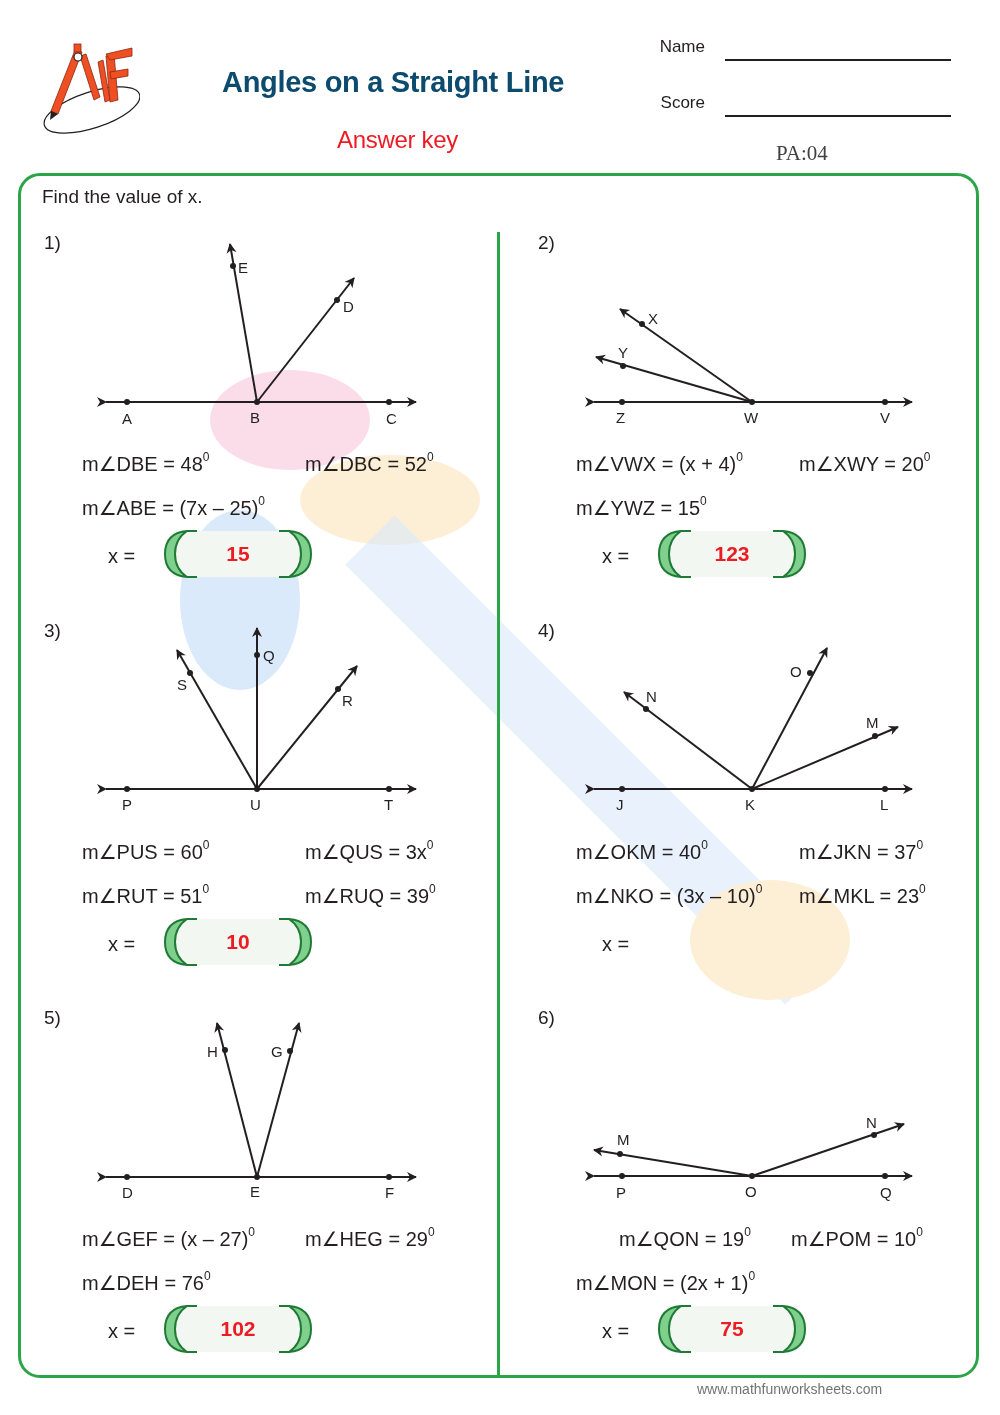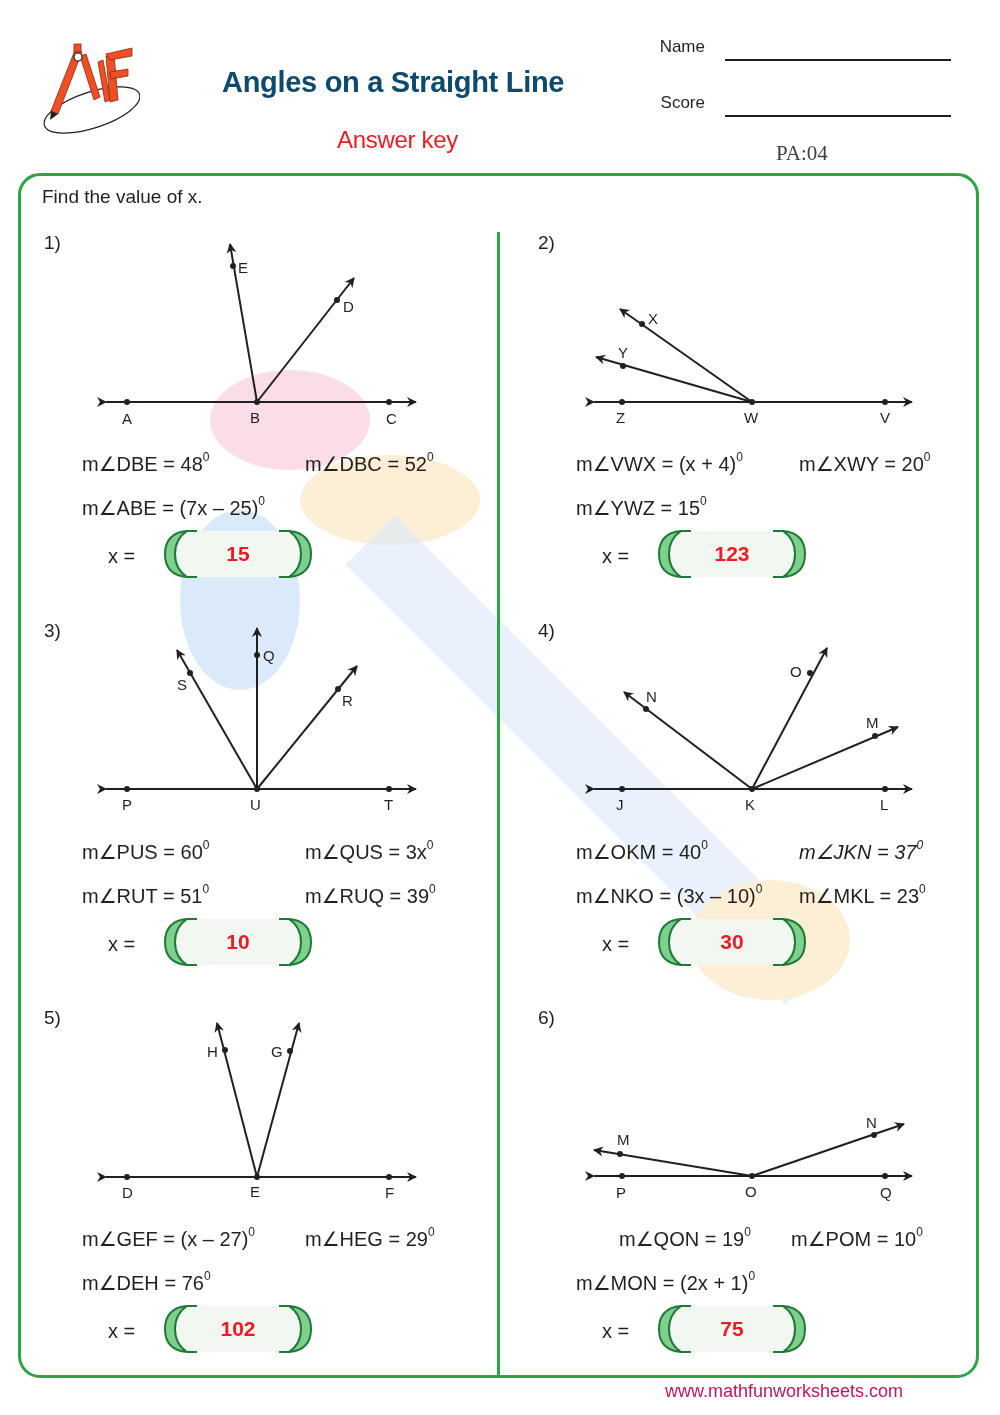--- a/index.html
+++ b/index.html
@@ -22,21 +22,21 @@
   .problem { position: absolute; width: 470px; height: 388px; }
   .pnum { position: absolute; left: 24px; top: 0; font-size: 19px; font-family: "Liberation Sans", sans-serif; }
   .diagram { position: absolute; left: 0; top: 0; width: 470px; height: 200px; }
   .eq { position: absolute; font-size: 20px; font-family: "Liberation Sans", sans-serif; white-space: nowrap; }
   .eq sup { font-size: 12px; position: relative; top: -2px; }
   .x-label { position: absolute; left: 88px; top: 313px; font-size: 20px; font-family: "Liberation Sans", sans-serif; }
   .answer-box { position: absolute; left: 143px; top: 297px; width: 150px; height: 50px; }
   .answer-box svg { position: absolute; left: 0; top: 0; }
   .answer-value { position: absolute; left: 0; top: 0; width: 150px; height: 50px; line-height: 50px; text-align: center; font-size: 21px; font-weight: bold; color: #ed1c24; font-family: "Liberation Sans", sans-serif; }
 
-  .footer { position: absolute; left: 665px; top: 1381px; font-size: 18px; color: #be185d; font-family: "Liberation Sans", sans-serif; }
+  .footer { position: absolute; left: 697px; top: 1381px; font-size: 14px; color: #737373; font-family: "Liberation Sans", sans-serif; }
 
   .watermark { position: absolute; left: 170px; top: 340px; width: 720px; height: 700px; pointer-events: none; opacity: 0.18; }
 </style>
 </head>
 <body>
 
 <svg class="watermark" viewBox="0 0 720 700">
   <ellipse cx="120" cy="80" rx="80" ry="50" fill="#e84a8a"></ellipse>
   <ellipse cx="220" cy="160" rx="90" ry="45" fill="#f6a623"></ellipse>
   <ellipse cx="70" cy="260" rx="60" ry="90" fill="#3a8ee6"></ellipse>
@@ -205,36 +205,24 @@
       <circle cx="296" cy="53" r="3" fill="#231f20"></circle>
       <circle cx="361" cy="116" r="3" fill="#231f20"></circle>
     <text x="102" y="190" font-size="15" font-family="Liberation Sans, sans-serif" fill="#231f20">J</text>
     <text x="231" y="190" font-size="15" font-family="Liberation Sans, sans-serif" fill="#231f20">K</text>
     <text x="366" y="190" font-size="15" font-family="Liberation Sans, sans-serif" fill="#231f20">L</text>
     <text x="132" y="82" font-size="15" font-family="Liberation Sans, sans-serif" fill="#231f20">N</text>
     <text x="276" y="57" font-size="15" font-family="Liberation Sans, sans-serif" fill="#231f20">O</text>
     <text x="352" y="108" font-size="15" font-family="Liberation Sans, sans-serif" fill="#231f20">M</text>
   </svg>
   <div class="eq" style="left:62px; top:220px;"><span>m∠OKM</span> = <span>40</span><sup>0</sup></div>
-  <div class="eq" style="left:285px; top:220px;font-style:italic;"><span>m∠JKN</span> = <span>37</span><sup>0</sup></div>
+  <div class="eq" style="left:285px; top:220px;"><span>m∠JKN</span> = <span>37</span><sup>0</sup></div>
   <div class="eq" style="left:62px; top:264px;"><span>m∠NKO</span> = <span>(3x – 10)</span><sup>0</sup></div>
   <div class="eq" style="left:285px; top:264px;"><span>m∠MKL</span> = <span>23</span><sup>0</sup></div>
   <div class="x-label">x  =</div>
-  <div class="answer-box">
-    <svg width="150" height="50" viewBox="0 0 150 50">
-      <rect x="10" y="2" width="130" height="46" fill="#f2f7f2"></rect>
-      <path d="M24,2 Q2,4 2,25 Q2,46 24,48 Q12,40 12,25 Q12,10 24,2 Z" fill="#7fcf8d" stroke="#1e7a34" stroke-width="2"></path>
-      <path d="M126,2 Q148,4 148,25 Q148,46 126,48 Q138,40 138,25 Q138,10 126,2 Z" fill="#7fcf8d" stroke="#1e7a34" stroke-width="2"></path>
-      <line x1="24" y1="2" x2="34" y2="2" stroke="#1e7a34" stroke-width="2"></line>
-      <line x1="24" y1="48" x2="34" y2="48" stroke="#1e7a34" stroke-width="2"></line>
-      <line x1="116" y1="2" x2="126" y2="2" stroke="#1e7a34" stroke-width="2"></line>
-      <line x1="116" y1="48" x2="126" y2="48" stroke="#1e7a34" stroke-width="2"></line>
-    </svg>
-    <div class="answer-value">30</div>
-  </div>
 </div>
 
 <div class="problem" style="left:20px; top:1007px;">
   <div class="pnum">5)</div>
   <svg class="diagram" viewBox="0 0 470 200">
     <line x1="86" y1="170" x2="396" y2="170" stroke="#231f20" stroke-width="2" marker-end="url(#arr)" marker-start="url(#arr)"></line>
     <line x1="237" y1="170" x2="197" y2="16" stroke="#231f20" stroke-width="2" marker-end="url(#arr)"></line>
     <line x1="237" y1="170" x2="279" y2="16" stroke="#231f20" stroke-width="2" marker-end="url(#arr)"></line>
     <circle cx="107" cy="170" r="3" fill="#231f20"></circle>
       <circle cx="237" cy="170" r="3" fill="#231f20"></circle>

